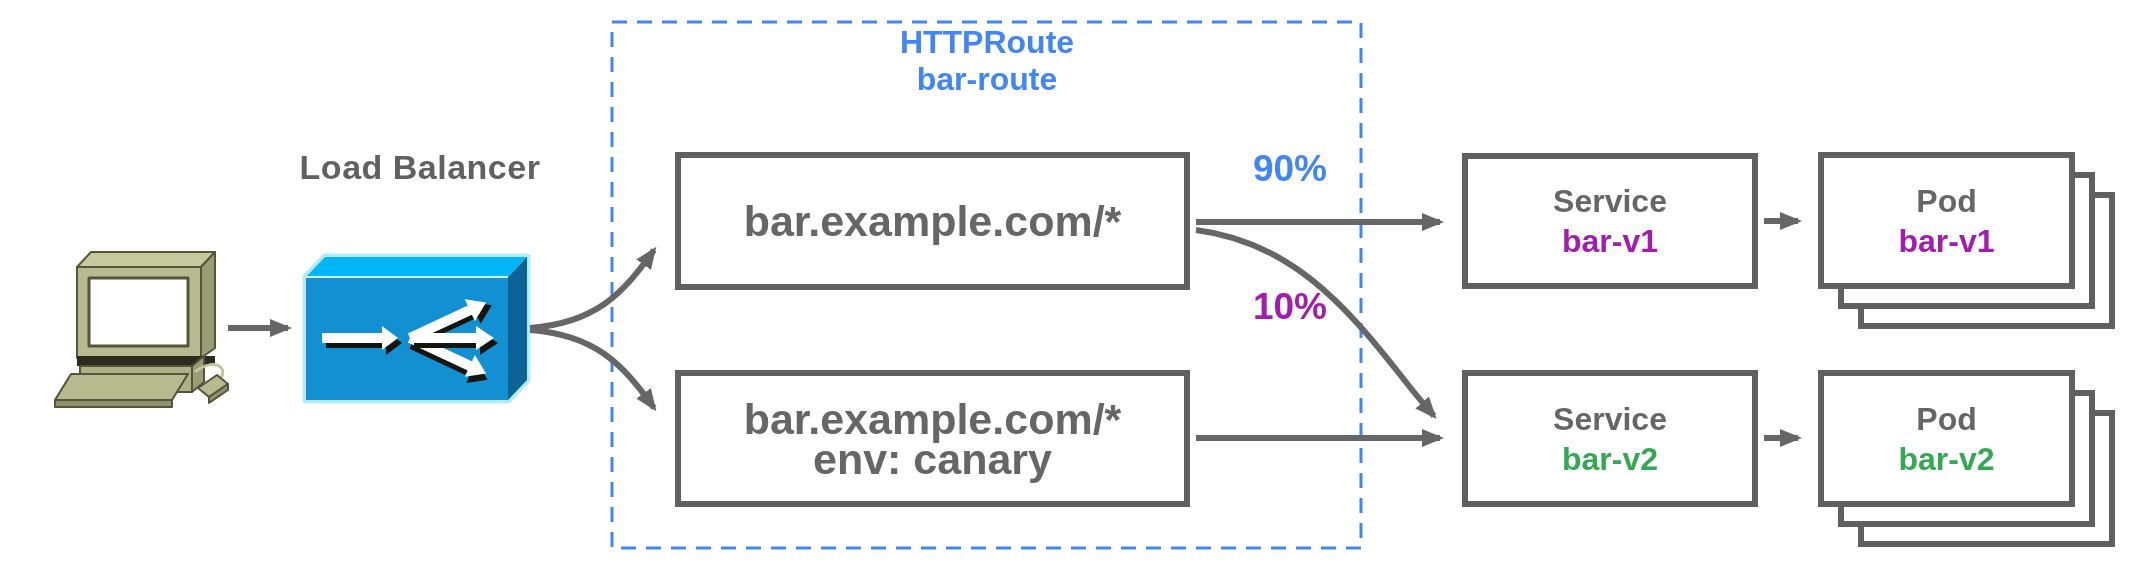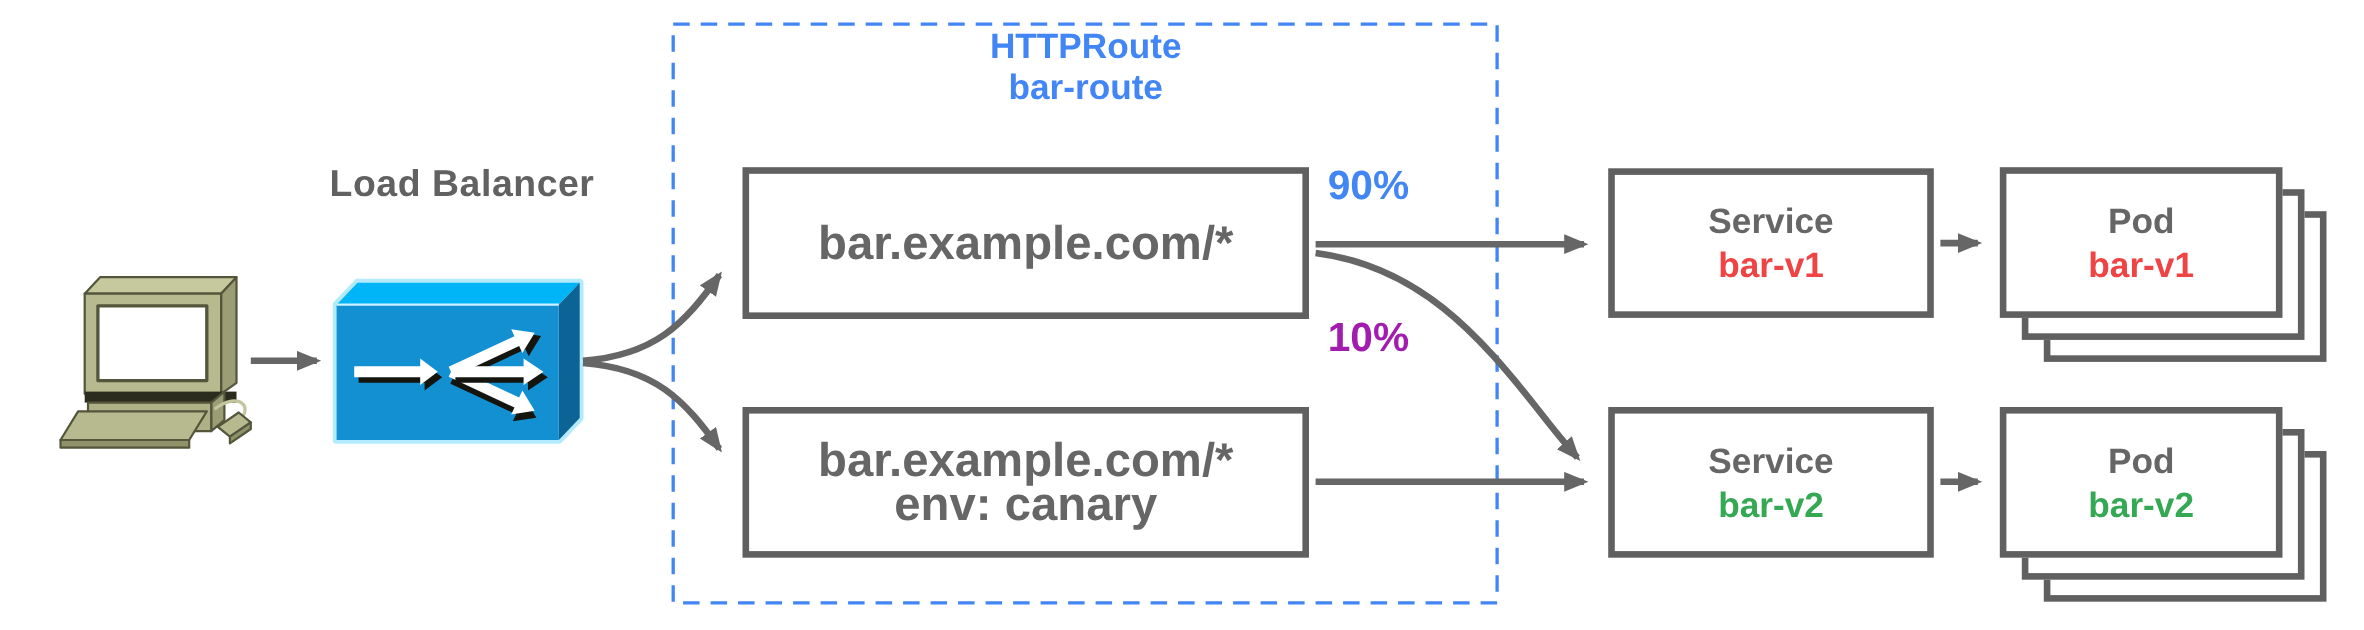--- a/index.html
+++ b/index.html
@@ -25,24 +25,24 @@
   .service-v1{left:1462px;top:153px;width:296px;height:136px;font-size:32px;}
   .service-v2{left:1462px;top:370px;width:296px;height:137px;font-size:32px;}
   .pod-stack{width:297px;height:178px;}
   .pod-stack-v1{left:1818px;top:152px;}
   .pod-stack-v2{left:1818px;top:370px;}
   .sheet{position:absolute;width:257px;height:137px;background:#ffffff;border:6px solid #606060;box-sizing:border-box;}
   .sheet-b2{left:40px;top:40px;}
   .sheet-b1{left:20px;top:20px;}
   .sheet-main{left:0;top:0;display:flex;flex-direction:column;align-items:center;justify-content:center;
     font-weight:700;font-size:32px;line-height:40px;color:#666666;text-align:center;}
-  .weight{font-weight:700;font-size:37px;text-align:left;width:120px;}
+  .weight{font-weight:700;font-size:37px;text-align:right;width:120px;}
   .weight-90{left:1207px;top:148px;color:#4285f4;}
   .weight-10{left:1207px;top:286px;color:#a21caf;}
-  .name-blue{color:#ef4444;}
+  .name-blue{color:#a21caf;}
   .name-green{color:#34a853;}
 </style>
 </head>
 <body>
 
 <div class="stage">
 
   <svg class="underlay" width="2149" height="573" viewBox="0 0 2149 573">
     <defs>
       <marker id="ah" markerWidth="26" markerHeight="20" refX="18" refY="9" orient="auto" markerUnits="userSpaceOnUse">

